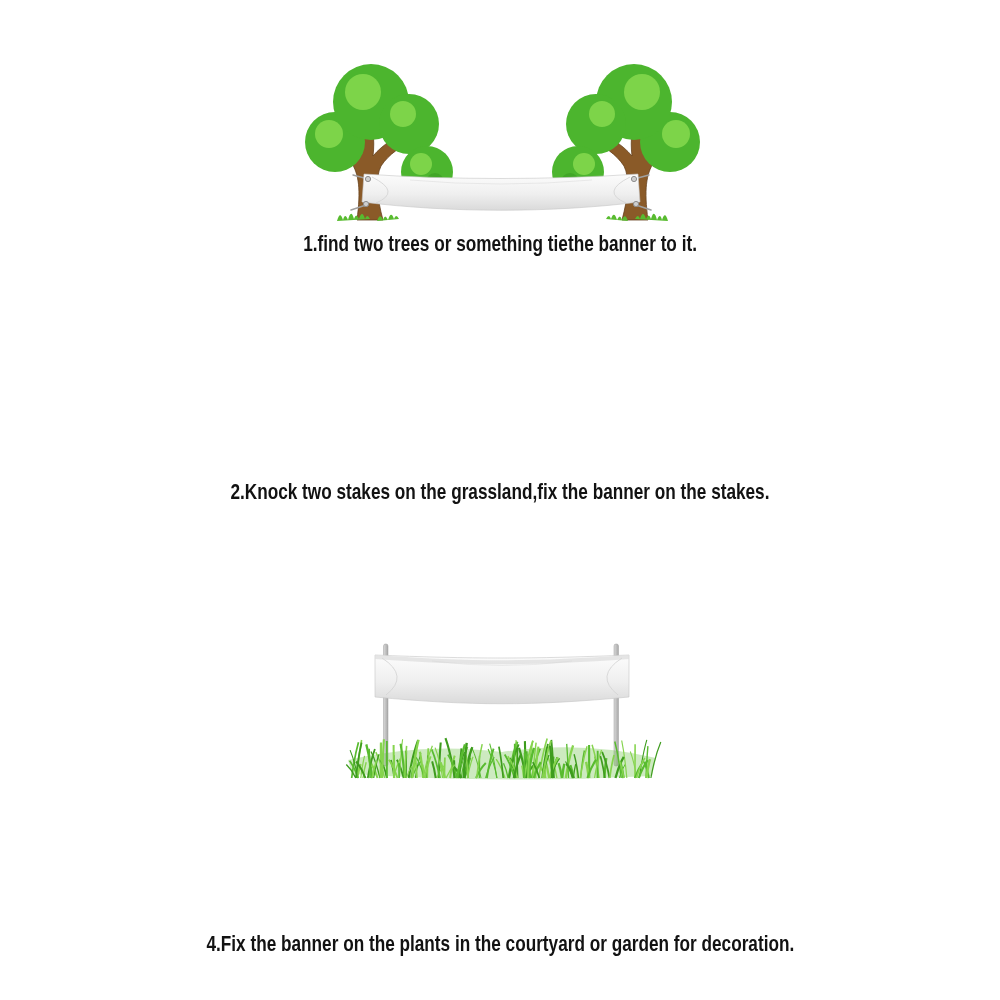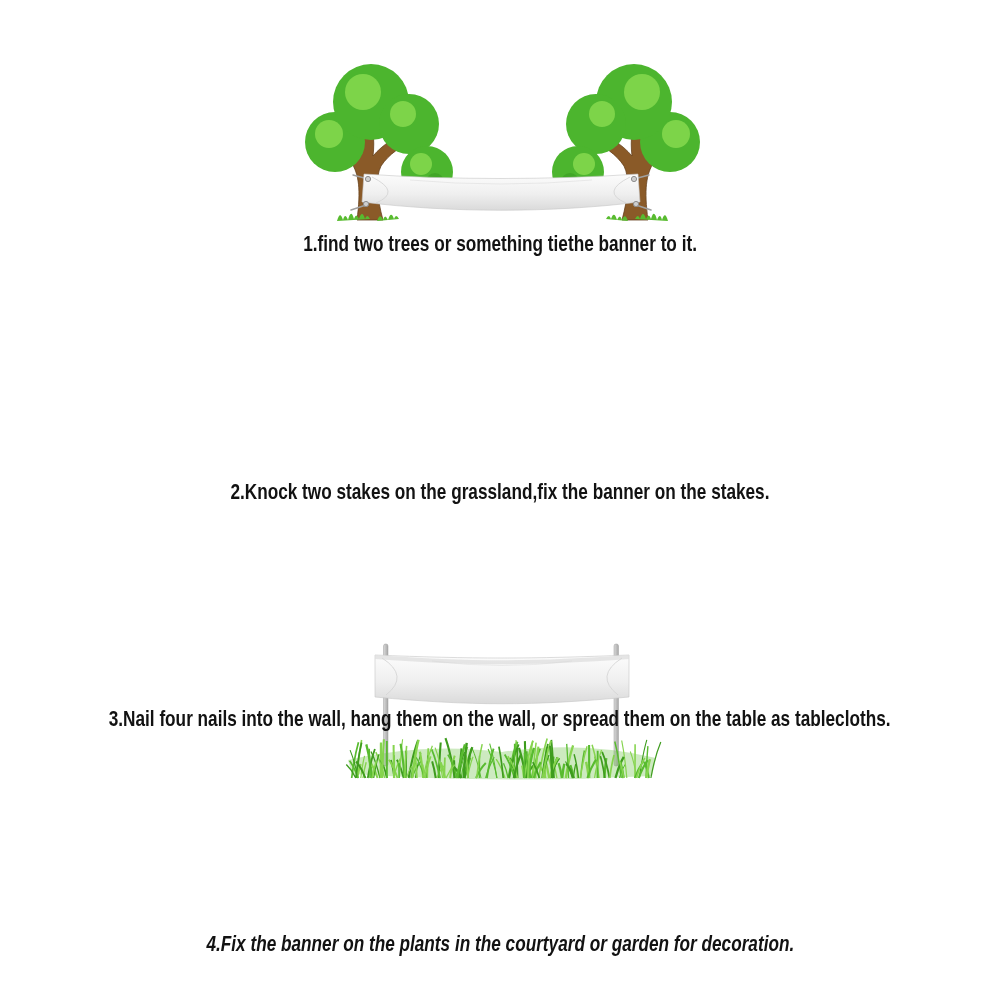--- a/index.html
+++ b/index.html
@@ -275,25 +275,22 @@
     </svg>
   </div>
   <div class="caption" style="top:472px;">
     <span>2.Knock two stakes on the grassland,fix the banner on the stakes.</span>
   </div>
 
   <div class="abs" style="left:0;top:545px;width:1000px;height:125px;">
     
     
   </div>
-  <div class="caption" style="top:699px;">
-    <span>3.Nail four nails into the wall, hang them on the wall, or spread them on the table as tablecloths.</span>
-  </div>
 
   <div class="abs" style="left:0;top:760px;width:1000px;height:145px;">
     
     
   </div>
-  <div class="caption" style="top:924px;font-style:italic;">
+  <div class="caption" style="top:924px;">
     <span>4.Fix the banner on the plants in the courtyard or garden for decoration.</span>
   </div>
 
 </div>
 
 </body></html>

